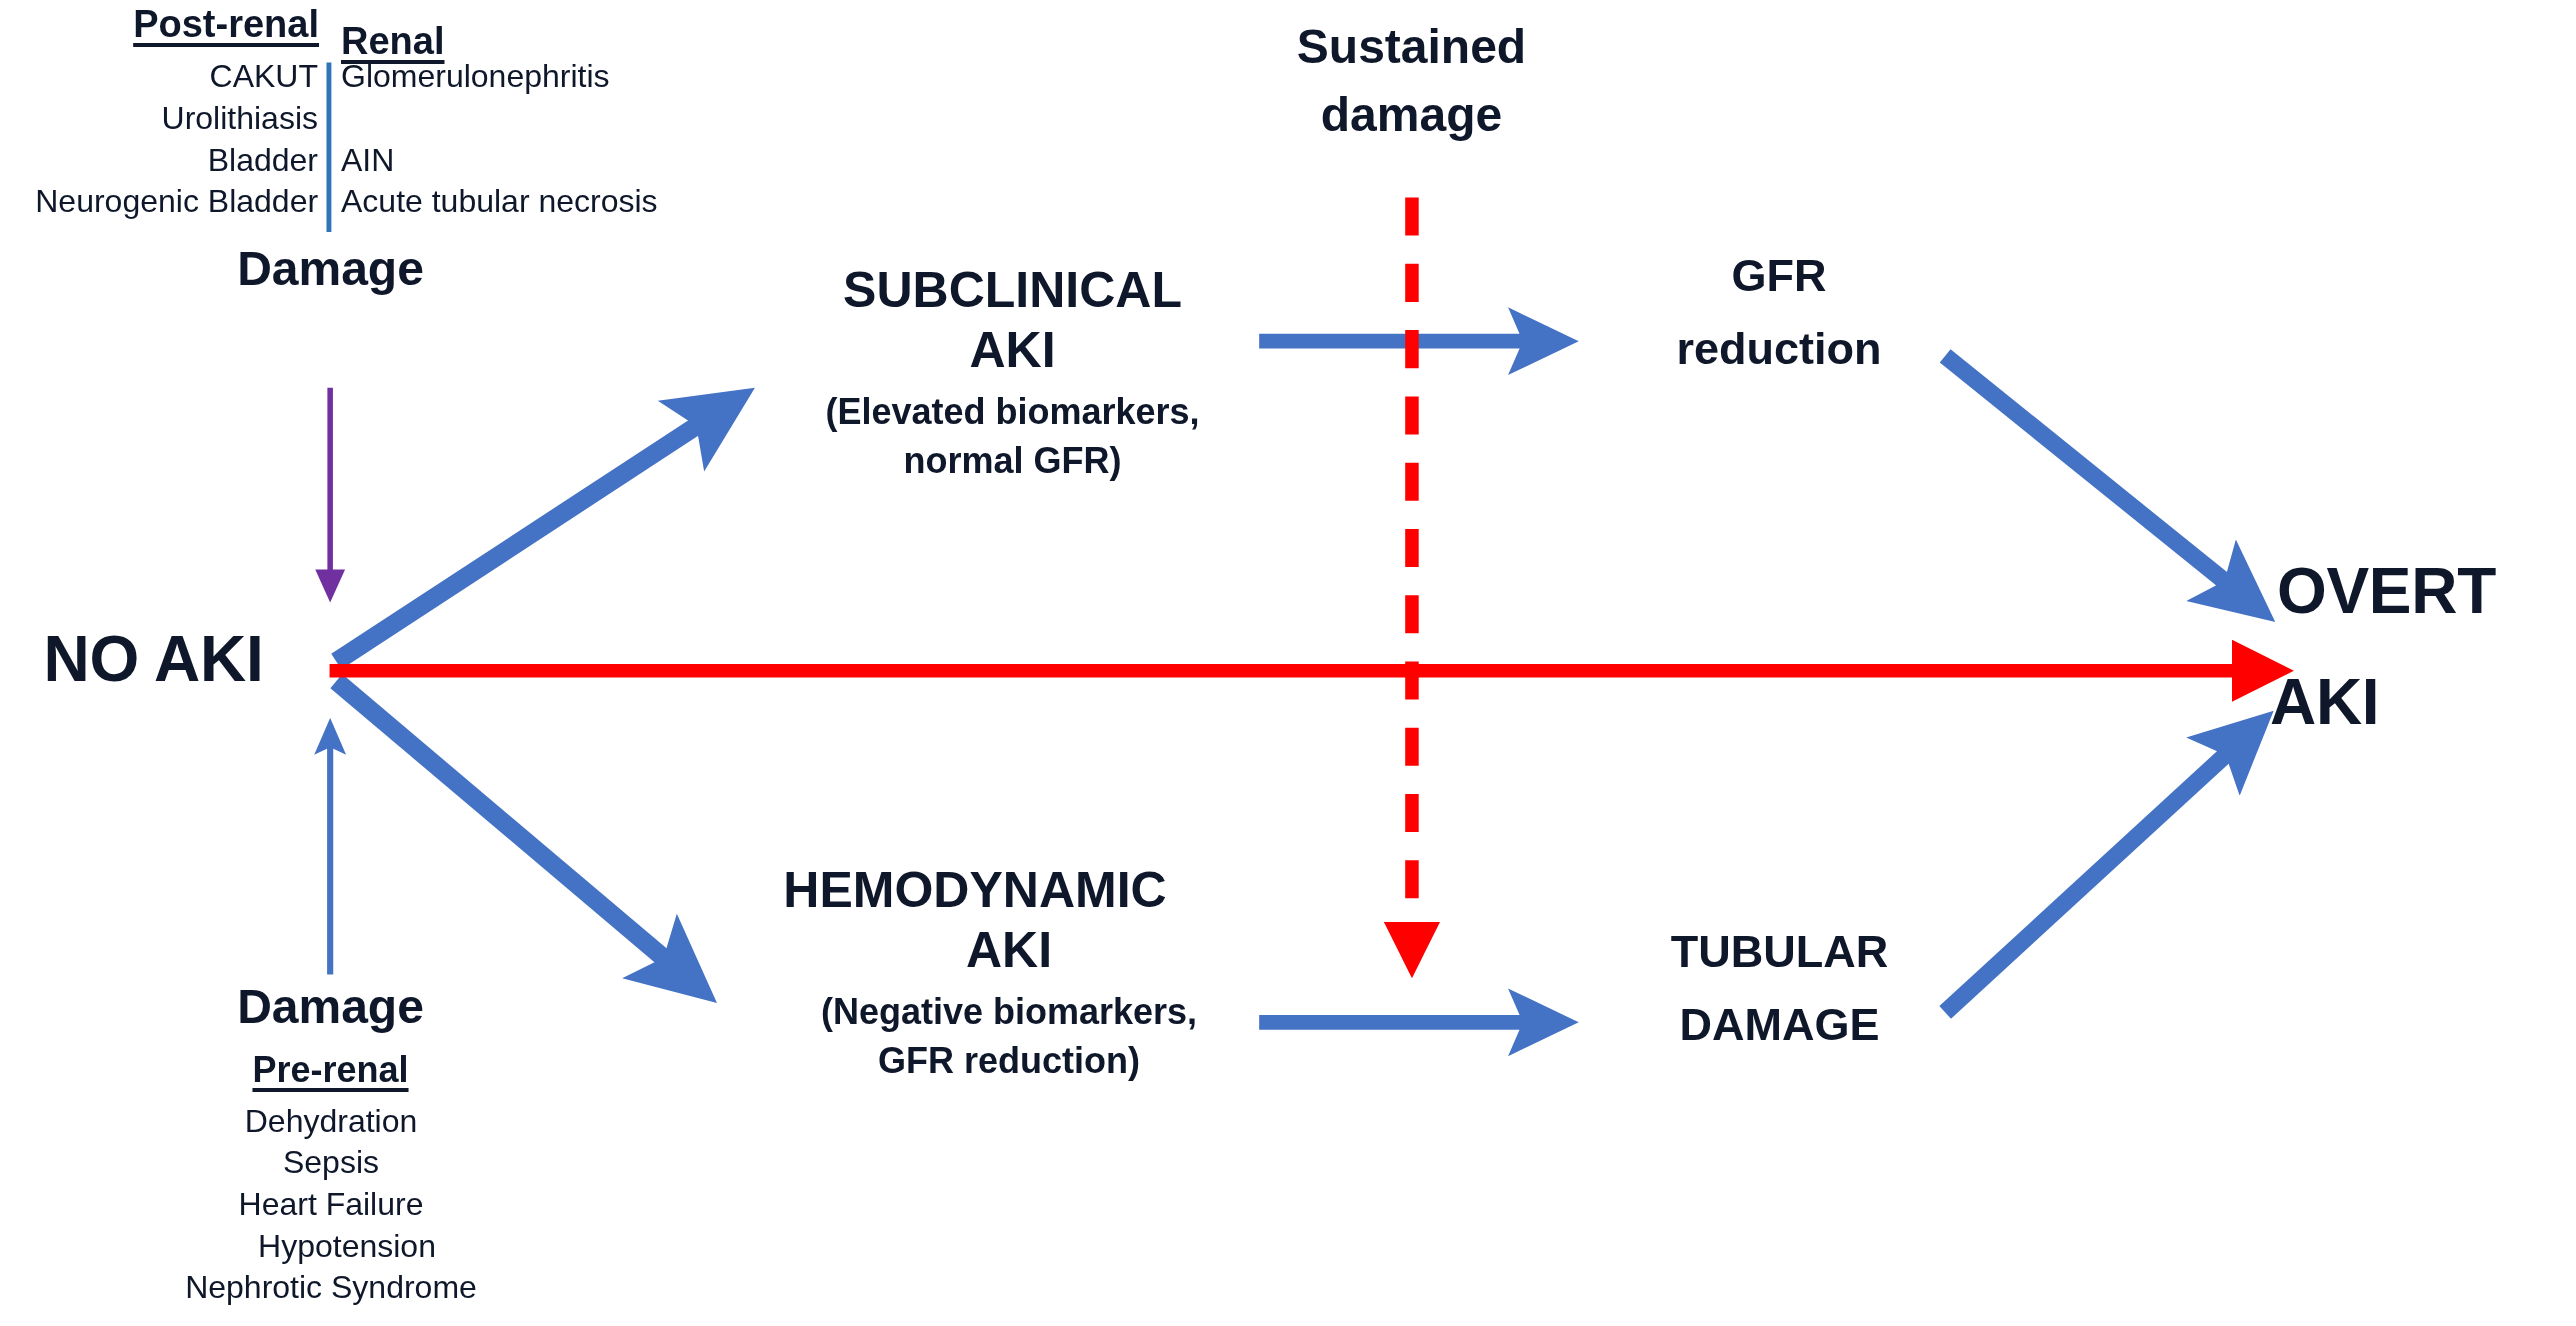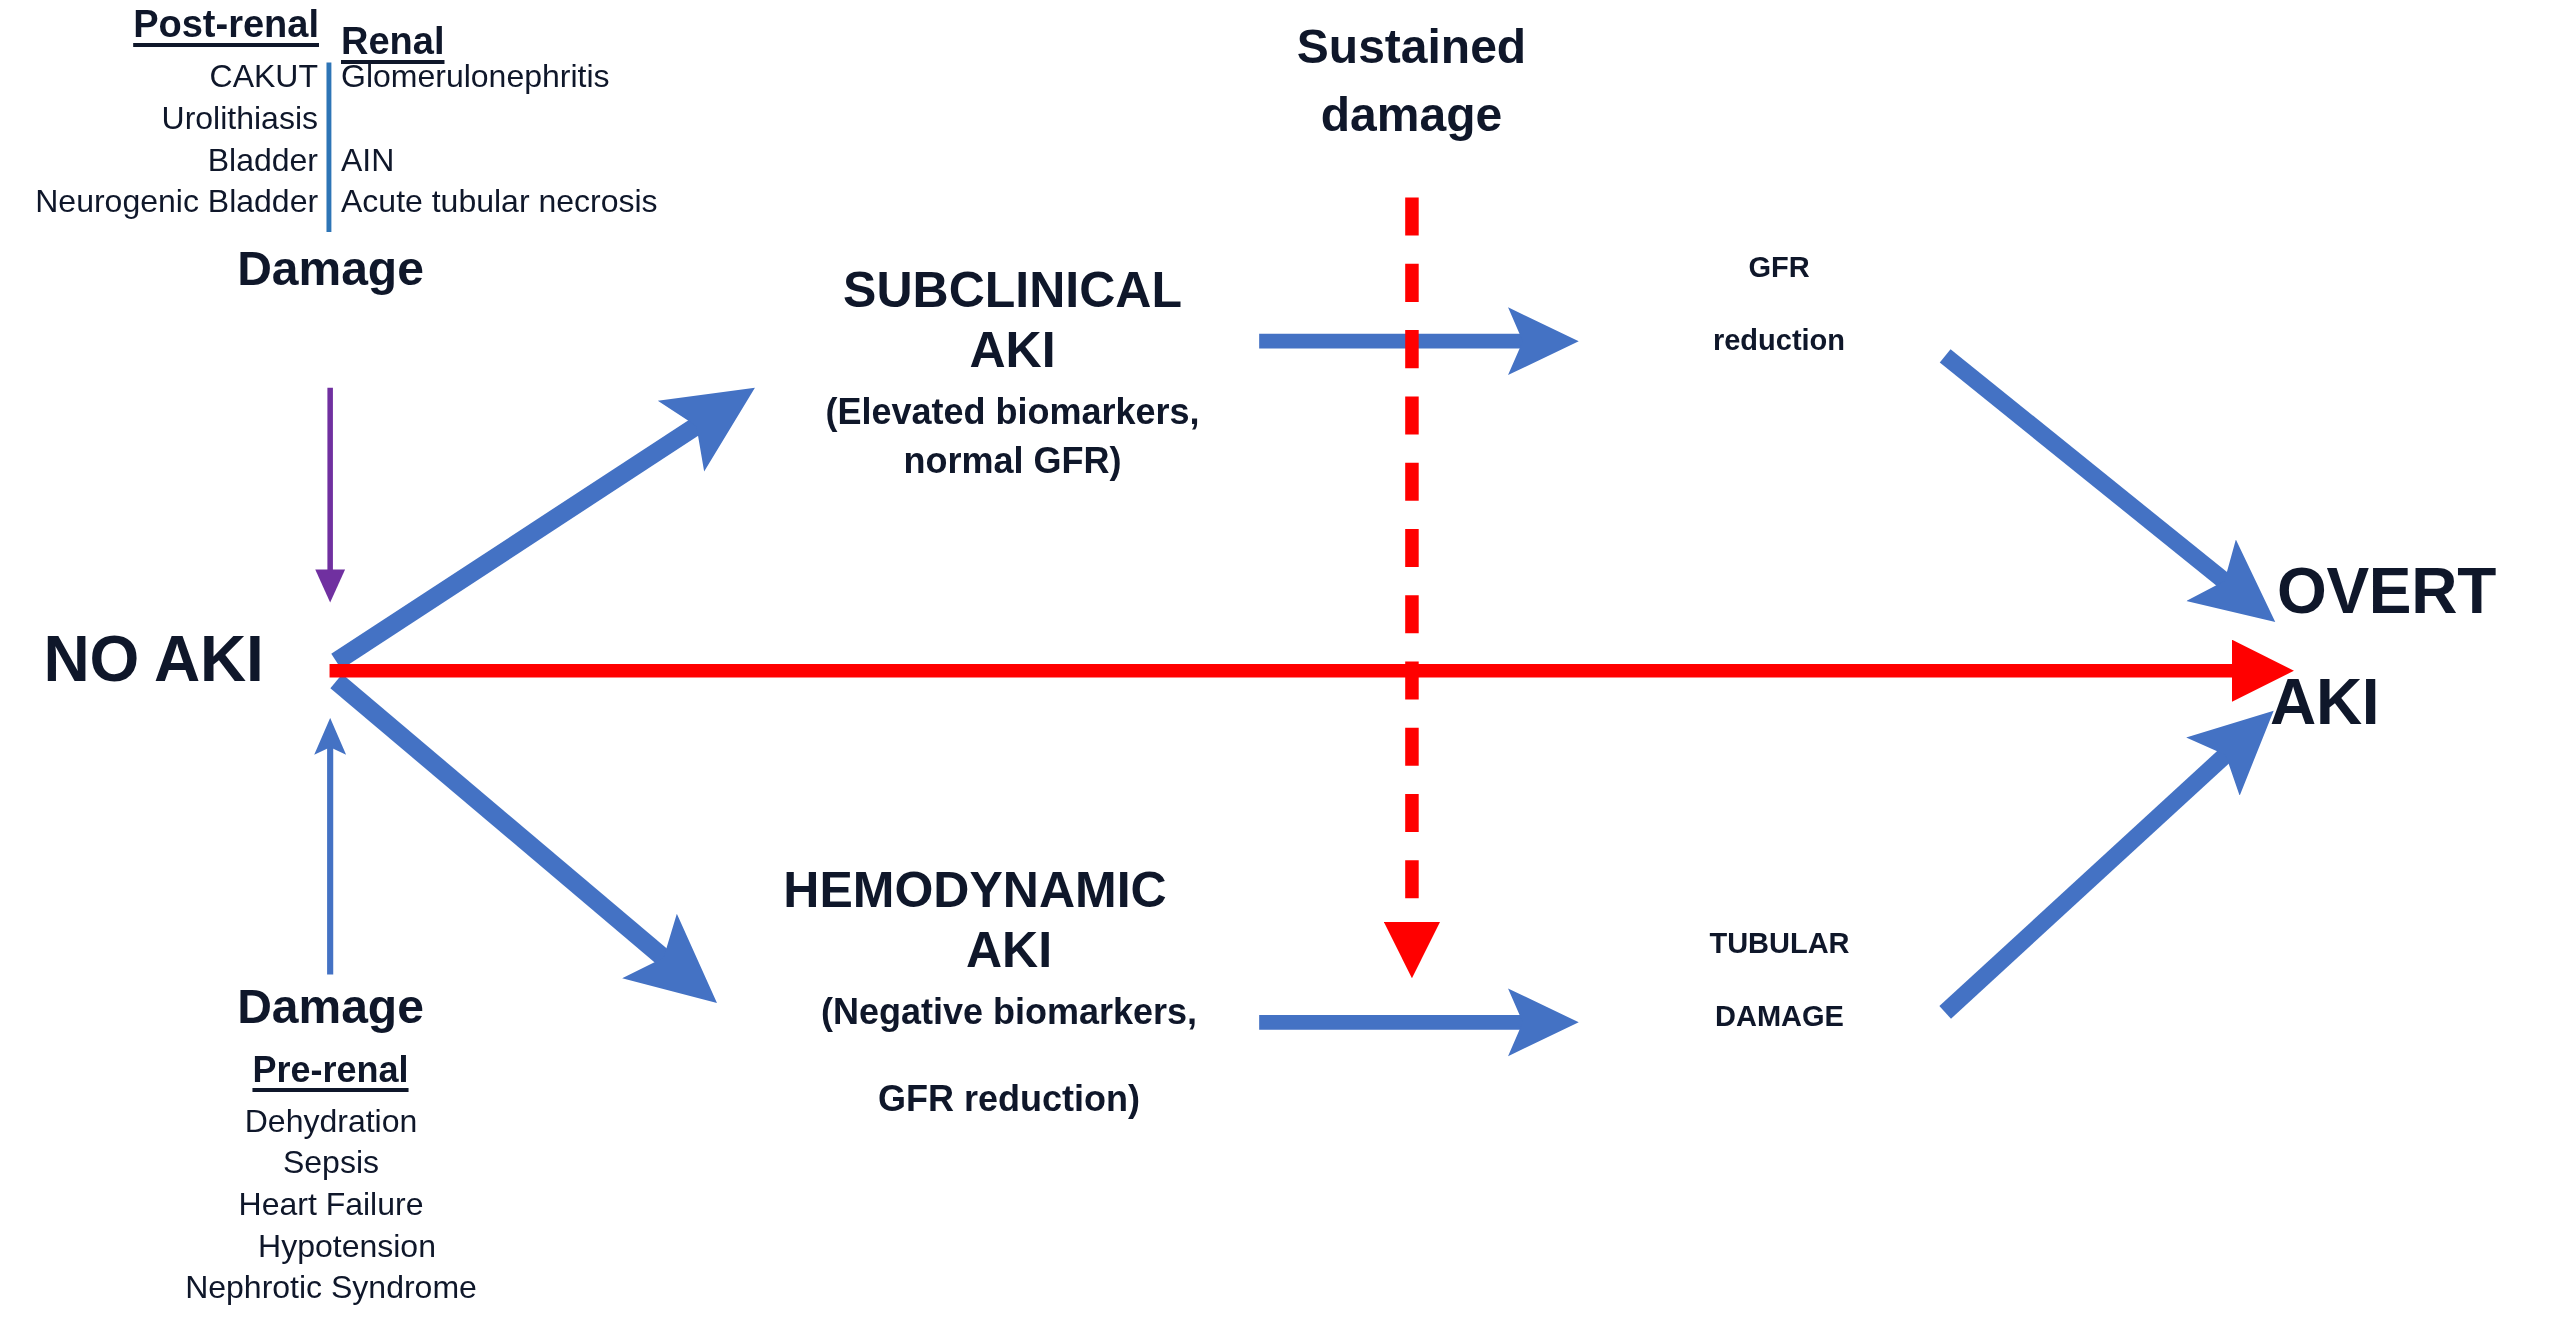--- a/index.html
+++ b/index.html
@@ -41,21 +41,21 @@
   .tbl-cell {
     font-size: 32px;
     font-weight: normal;
   }
   .tbl-col-left  { text-align: right; }
   .tbl-col-right { text-align: left; }
 
   
   .node-xl  { font-size: 64px; font-weight: bold; letter-spacing: -0.3px; }
   .node-lg  { font-size: 50px;  font-weight: bold; }
-  .node-md  { font-size: 29px;  font-weight: bold; }
+  .node-md  { font-size: 45px;  font-weight: bold; }
   .node-sub { font-size: 36px;  font-weight: bold; }
   .damage   { font-size: 48px;  font-weight: bold; }
 
   .prerenal-head {
     font-size: 36px;
     font-weight: bold;
     text-decoration: underline;
     text-underline-offset: 5.5px;
     text-decoration-thickness: 3.7px;
   }
@@ -125,21 +125,21 @@
   <div class="lbl node-xl" style="left:0px; top:626px; width:307px;">NO AKI</div>
 
   <div class="lbl node-lg" style="left:755px; top:264px; width:515px;">SUBCLINICAL</div>
   <div class="lbl node-lg" style="left:755px; top:324px; width:515px;">AKI</div>
   <div class="lbl node-sub" style="left:755px; top:393px; width:515px;">(Elevated biomarkers,</div>
   <div class="lbl node-sub" style="left:755px; top:442px; width:515px;">normal GFR)</div>
 
   <div class="lbl node-lg" style="left:705px; top:864px; width:540px;">HEMODYNAMIC</div>
   <div class="lbl node-lg" style="left:739px; top:924px; width:540px;">AKI</div>
   <div class="lbl node-sub" style="left:739px; top:993px; width:540px;">(Negative biomarkers,</div>
-  <div class="lbl node-sub" style="left:739px; top:1042px; width:540px;margin-top:38px;">GFR reduction)</div>
+  <div class="lbl node-sub" style="left:739px; top:1042px; width:540px;">GFR reduction)</div>
 
   <div class="lbl damage" style="left:1215px; top:22px; width:393px;">Sustained</div>
   <div class="lbl damage" style="left:1215px; top:90px; width:393px;">damage</div>
 
   <div class="lbl node-md" style="left:1589px; top:252px; width:380px;">GFR</div>
   <div class="lbl node-md" style="left:1589px; top:325px; width:380px;">reduction</div>
 
   <div class="lbl node-md" style="left:1571px; top:928px; width:417px;">TUBULAR</div>
   <div class="lbl node-md" style="left:1571px; top:1001px; width:417px;">DAMAGE</div>
 

